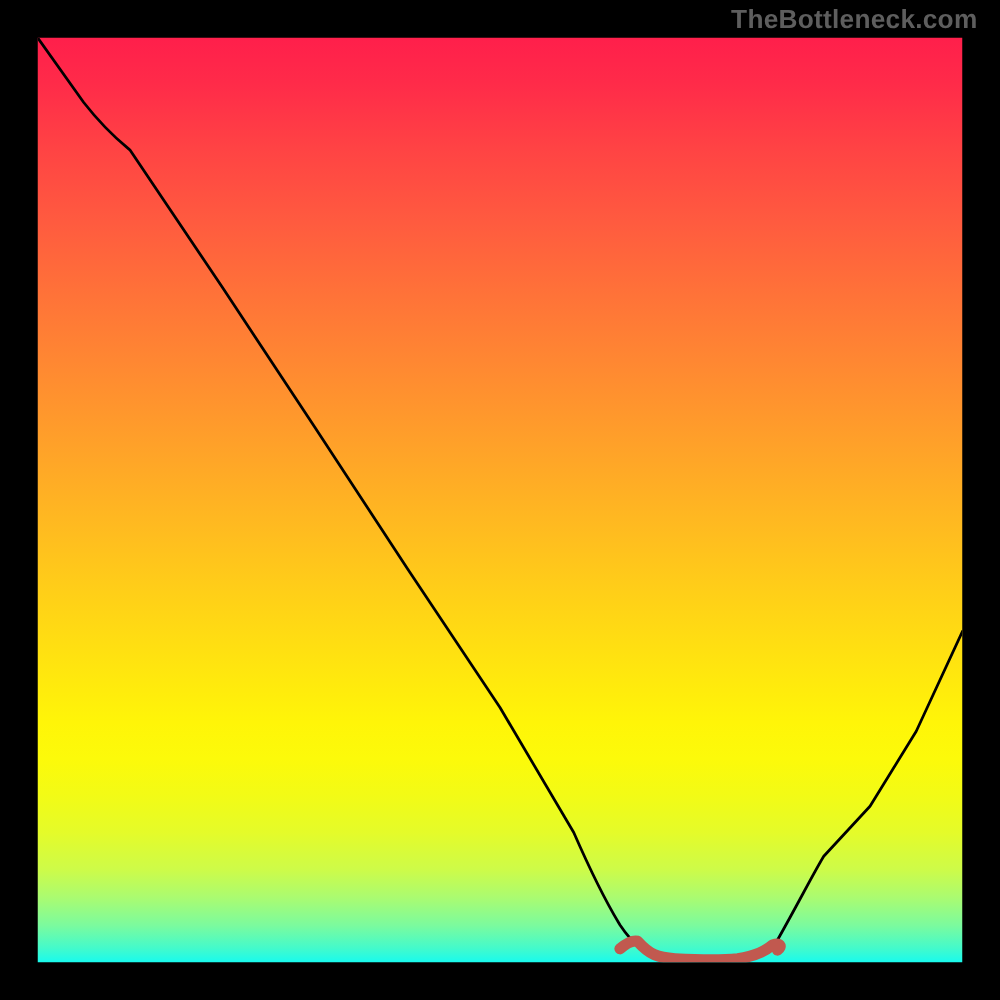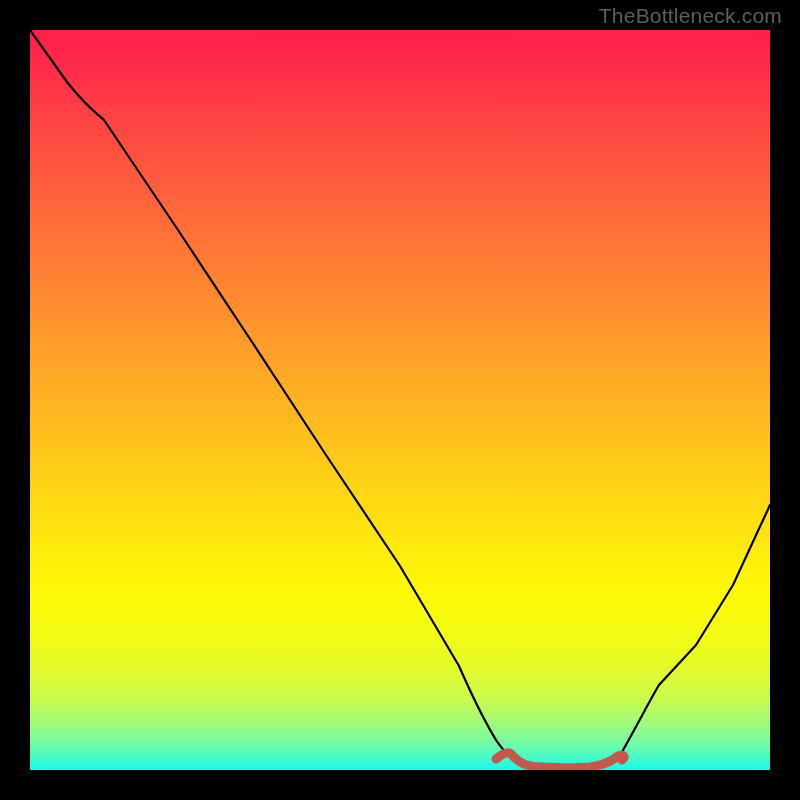--- a/index.html
+++ b/index.html
@@ -9,21 +9,21 @@
     background: #000;
     position: relative;
     font-family: Arial, sans-serif;
   }
   .watermark {
     position: absolute;
     top: 4px;
     right: 18px;
     color: #5e5e5e;
     font-size: 21px;
-    font-weight: 400;
+    font-weight: 700;
     letter-spacing: 0.2px;
     margin-left: 34px;
   }
   .plot-area {
     position: absolute;
     left: 30px;
     top: 30px;
     width: 740px;
     height: 740px;
     overflow: hidden;

